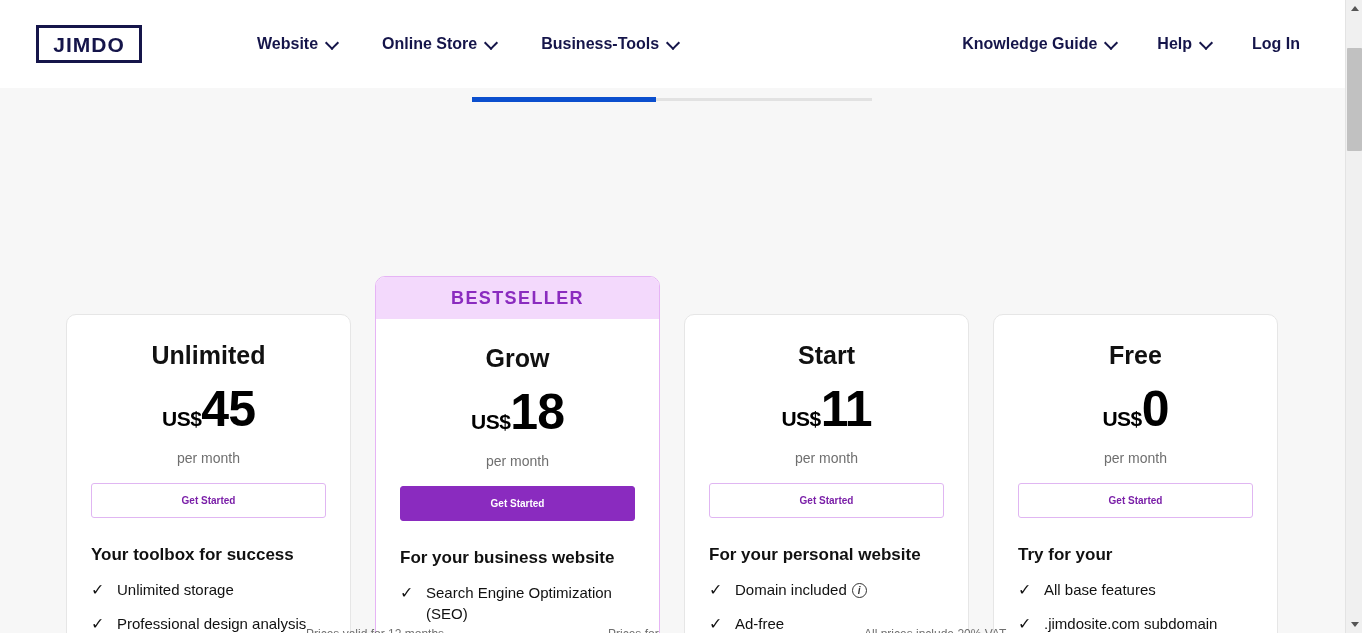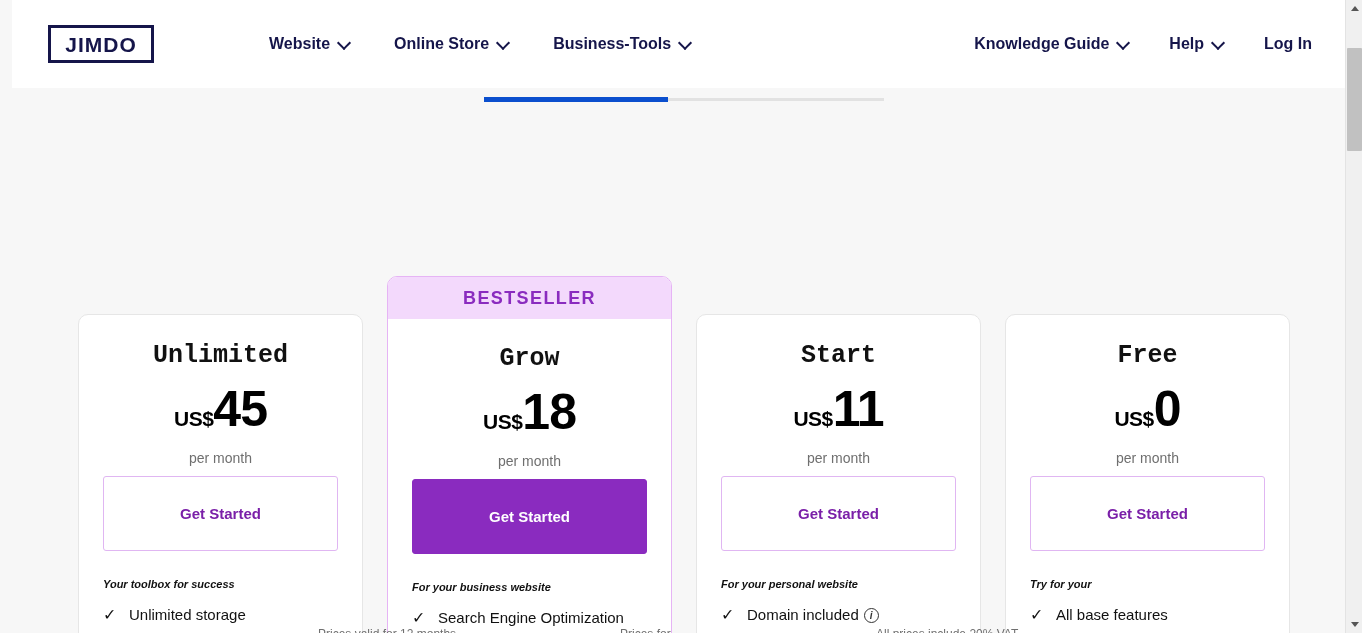--- a/index.html
+++ b/index.html
@@ -12,21 +12,21 @@
 
   body {
     font-family: "Liberation Sans", sans-serif;
     background: #f7f7f7;
     position: relative;
   }
 
   
   .viewport {
     position: absolute;
-    top: 0; left: 12px;
+    top: 0; left: 0;
     width: 1345px;
     height: 633px;
     overflow: hidden;
     background: #f7f7f7;
   }
 
   
   .header {
     height: 88px;
     background: #ffffff;
@@ -154,21 +154,20 @@
     padding: 11px 0 10px 0;
     margin: 0 -24px 0 -24px;
   }
 
   .plan-name {
     text-align: center;
     font-size: 25px;
     font-weight: bold;
     color: #111111;
     margin-top: 26px;
-    font-family: Liberation Mono, monospace;
   }
   .card.c1 .plan-name { margin-top: 25px; }
 
   .price {
     text-align: center;
     margin-top: 14px;
     color: #000000;
     line-height: 1;
     white-space: nowrap;
   }
@@ -186,43 +185,42 @@
   .per-month {
     text-align: center;
     font-size: 14px;
     color: #6f6f6f;
     margin-top: 16px;
   }
 
   .cta {
     display: block;
     width: 100%;
-    margin-top: 10px;
-    padding: 28px 0;
-    text-align: center;
-    font-size: 15px;
+    margin-top: 17px;
+    padding: 11px 0;
+    text-align: center;
+    font-size: 10px;
     font-weight: bold;
     border-radius: 3px;
     cursor: pointer;
     background: #ffffff;
     border: 1px solid #e0b6f2;
     color: #7a1fa8;
   }
   .cta.primary {
     background: #8a2bbf;
     border: 1px solid #8a2bbf;
     color: #ffffff;
   }
 
   .feat-title {
-    font-size: 11px;
+    font-size: 17px;
     font-weight: bold;
     color: #111111;
     margin-top: 27px;
-    font-style: italic;
   }
 
   .feat-list { margin-top: 14px; }
 
   .feat {
     display: flex;
     align-items: flex-start;
     gap: 12px;
     margin-bottom: 13px;
   }

